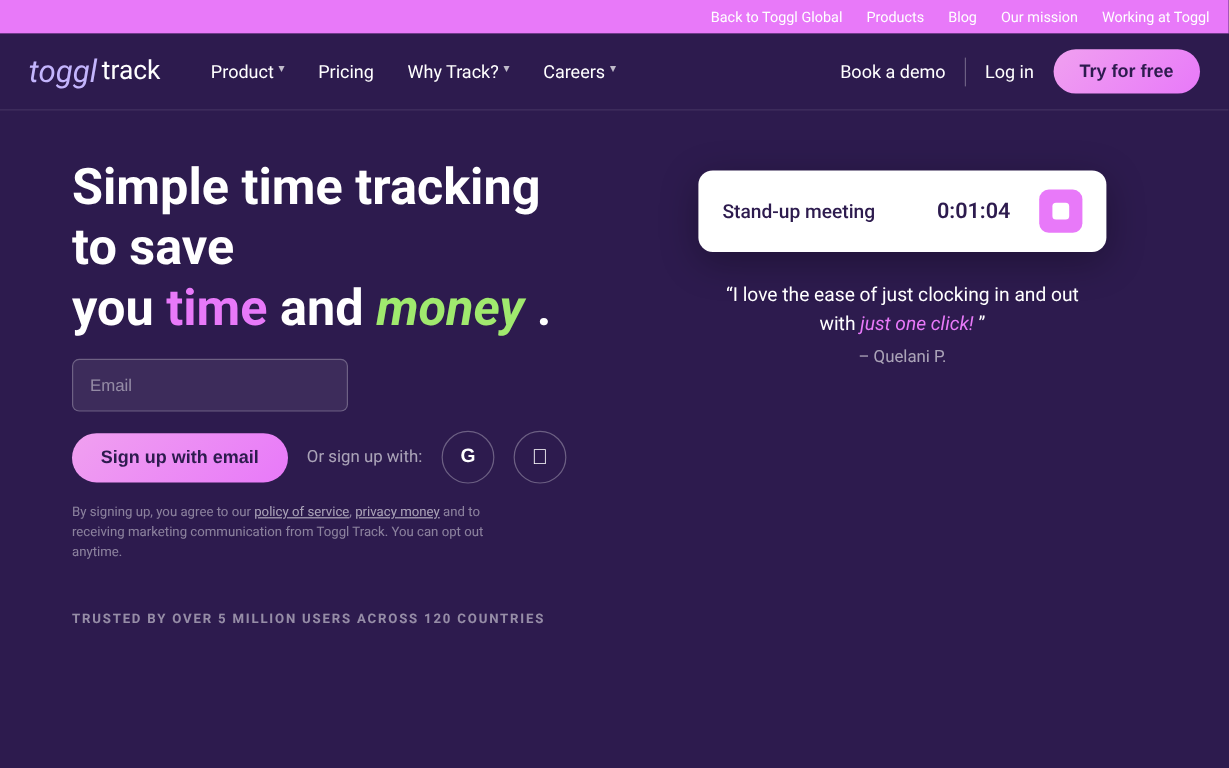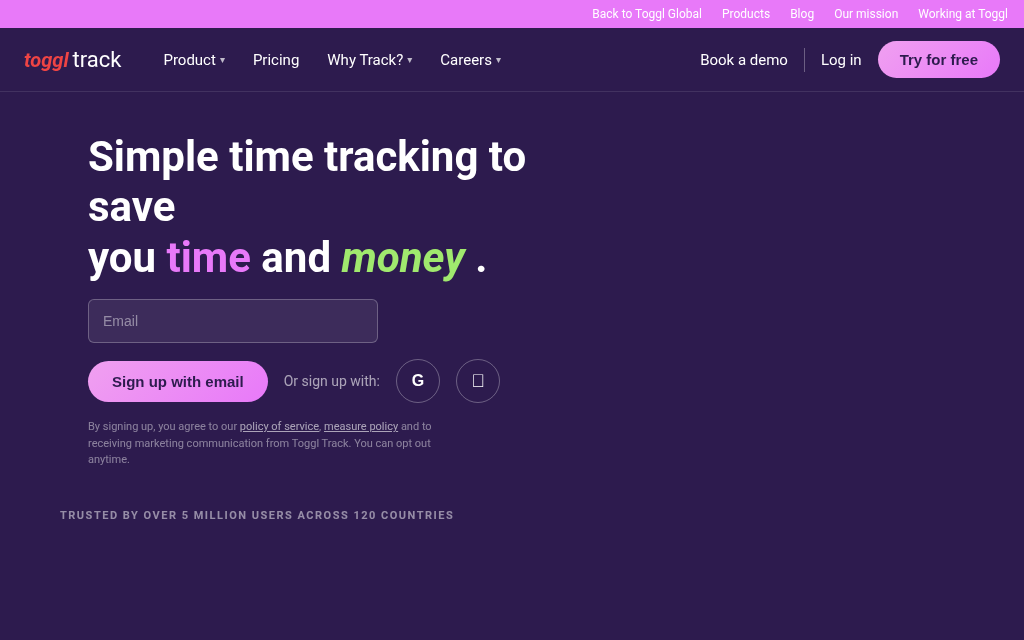--- a/index.html
+++ b/index.html
@@ -39,23 +39,23 @@
       border-bottom: 1px solid rgba(255,255,255,0.1);
     }
     .logo {
       display: flex;
       align-items: center;
       gap: 4px;
       margin-right: 32px;
       text-decoration: none;
     }
     .logo-toggl {
-      color: #ef4444;
-      font-size: 20px;
-      font-weight: 700;
+      color: #c4b5fd;
+      font-size: 26px;
+      font-weight: 400;
       font-style: italic;
     }
     .logo-track {
       color: #fff;
       font-size: 22px;
       font-weight: 400;
     }
     .nav-links {
       display: flex;
       align-items: center;
@@ -63,21 +63,20 @@
       flex: 1;
     }
     .nav-link {
       color: #fff;
       font-size: 15px;
       text-decoration: none;
       padding: 8px 10px;
       border-radius: 4px;
       cursor: pointer;
       display: flex;
-      align-items: center;
       gap: 4px;
     }
     .chevron {
       font-size: 10px;
       opacity: 0.7;
     }
     .nav-right {
       display: flex;
       align-items: center;
       gap: 16px;
@@ -111,21 +110,20 @@
       cursor: pointer;
       text-decoration: none;
     }
 
     
     .hero {
       display: flex;
       padding: 40px 60px 24px 60px;
       gap: 56px;
       align-items: flex-start;
-      margin-left: 28px;
     }
     .hero-left {
       flex: 1;
       max-width: 500px;
     }
     .hero-right {
       flex: 1;
       display: flex;
       flex-direction: column;
       align-items: center;
@@ -151,21 +149,21 @@
       line-height: 1.5;
       margin-bottom: 24px;
       max-width: 360px;
     }
 
     
     .form-group {
       margin-bottom: 12px;
     }
     .form-input {
-      width: 290px;
+      width: 230px;
       height: 44px;
       background: rgba(255,255,255,0.08);
       border: 1.5px solid rgba(255,255,255,0.25);
       border-radius: 6px;
       padding: 0 14px;
       color: #fff;
       font-size: 14px;
       outline: none;
       position: relative;
     }
@@ -369,22 +367,40 @@
       <span class="or-text">Or sign up with:</span>
       <button class="social-btn">
         <span style="font-weight:700;font-size:16px;">G</span>
       </button>
       <button class="social-btn">
         <span style="font-size:18px;"></span>
       </button>
     </div>
 
     <p class="terms-text">
-      By signing up, you agree to our <a>policy of service</a>, <a>measure policy</a> and to receiving marketing communication from Toggl Track. You can opt out anytime.
+      By signing up, you agree to our <a>policy of service</a>, <a>privacy money</a> and to receiving marketing communication from Toggl Track. You can opt out anytime.
     </p>
   </div>
 
+  <div class="hero-right">
+    <div class="timer-card">
+      <span class="timer-label">Stand-up meeting</span>
+      <span class="timer-time">0:01:04</span>
+      <button class="stop-btn">
+        <div class="stop-icon"></div>
+      </button>
+    </div>
+
+    <div class="testimonial">
+      <p class="testimonial-text">
+        <span>“I love the ease of just clocking in and out with</span>
+        <span class="highlight">just one click!</span>
+        <span>”</span>
+      </p>
+      <p class="testimonial-author">– Quelani P.</p>
+    </div>
+  </div>
 </div>
 
 <div class="trusted-section">
   <p class="trusted-label">TRUSTED BY OVER 5 MILLION USERS ACROSS 120 COUNTRIES</p>
 
 </div>
 
 </body></html>

